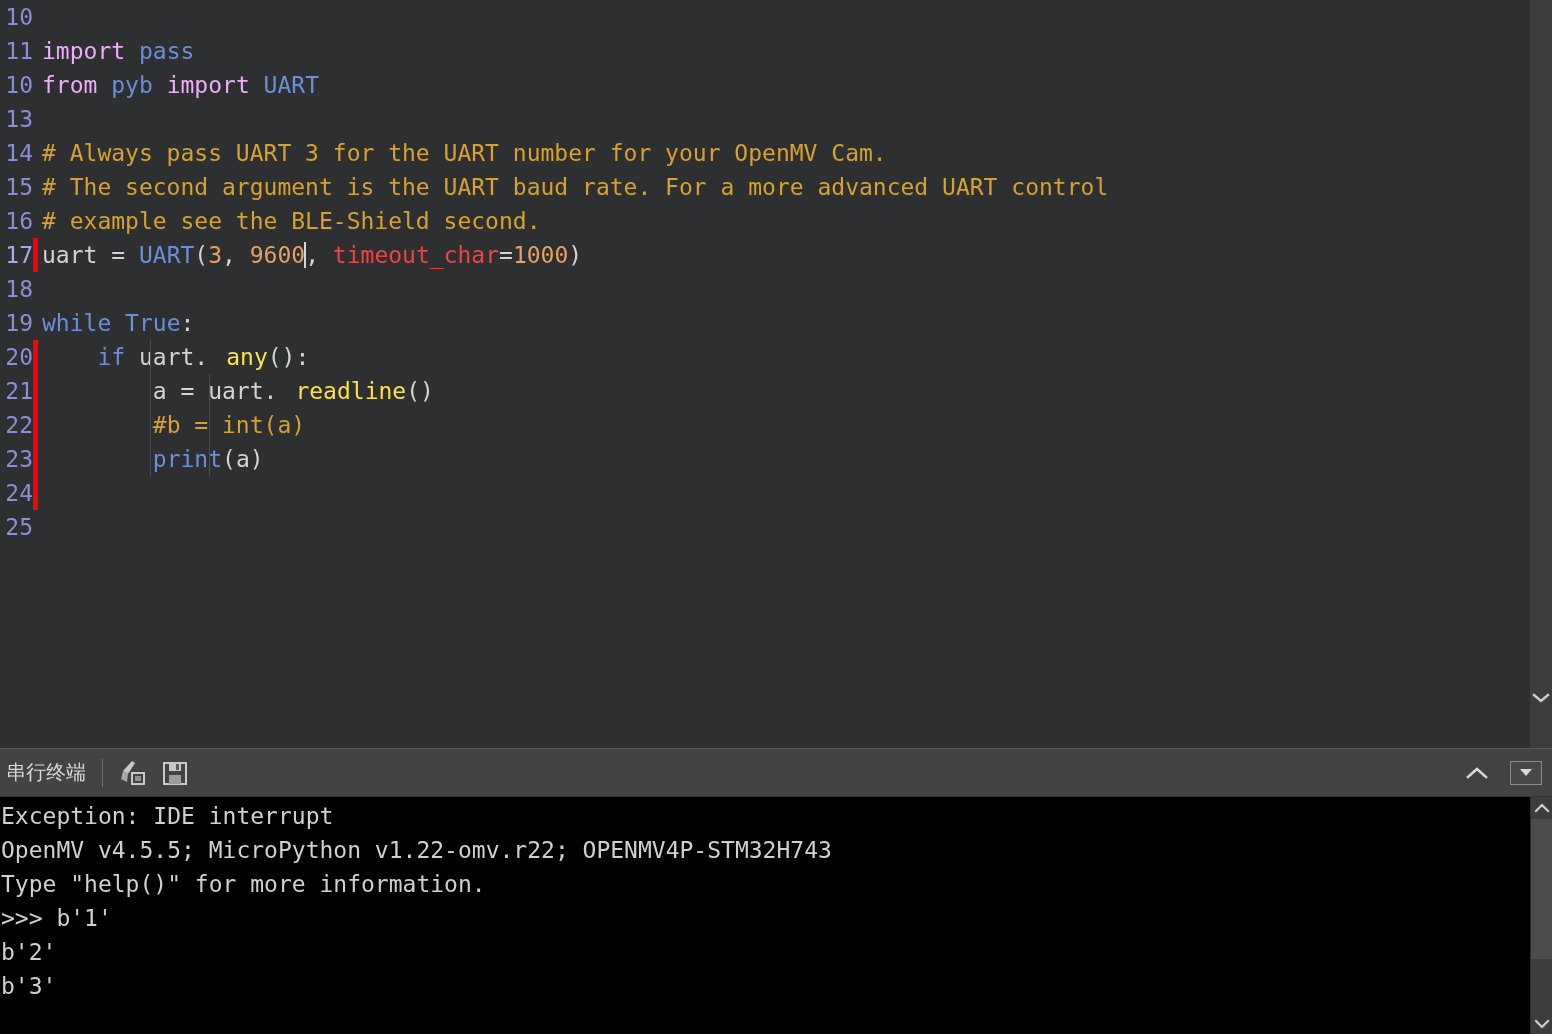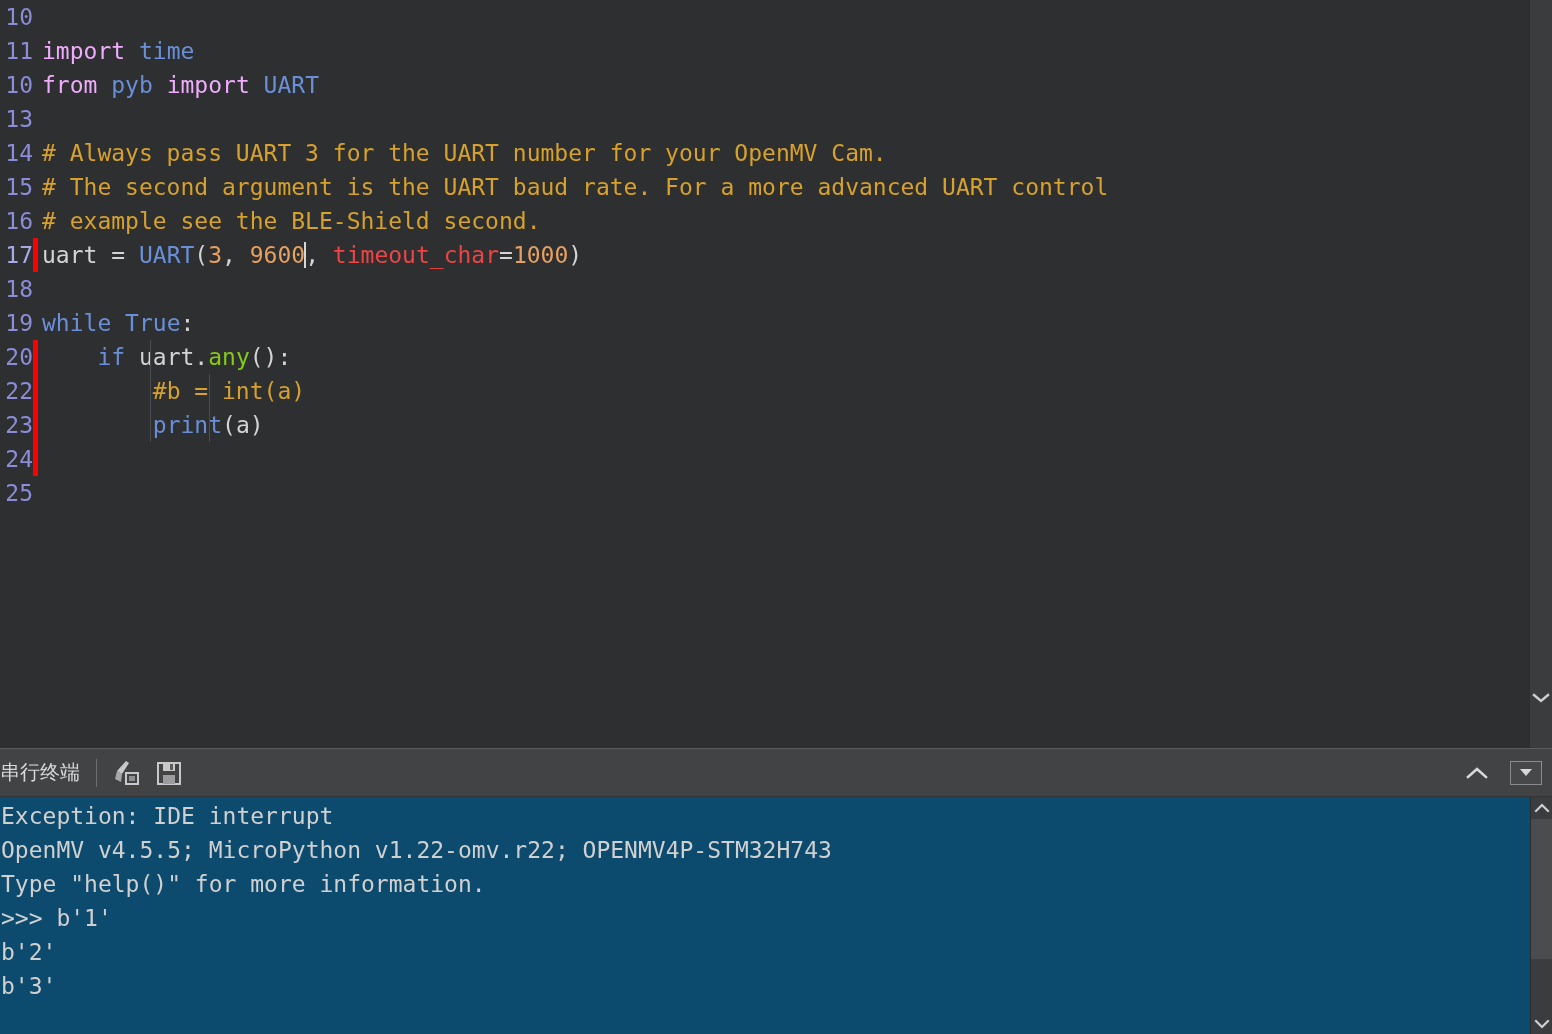--- a/index.html
+++ b/index.html
@@ -98,21 +98,21 @@
     vertical-align: -5px;
     margin: 0 -1px;
   }
 
   
   .t-plain   { color: #d4d4d4; }
   .t-kw      { color: #6a8fd8; }      
   .t-import  { color: #f0abfc; }      
   .t-comment { color: #d7a12c; }      
   .t-num     { color: #e8a060; }      
-  .t-meth    { color: #84cc16; }      
+  .t-meth    { color: #fde047; margin-left: 18px; }      
   .t-param   { color: #ef4444; }      
 
   
   #editor-right-strip {
     position: absolute;
     right: 0; top: 0;
     width: 22px;
     height: 748px;
     background: #3a3c3e;
     border-left: 1px solid #2a2c2e;
@@ -140,20 +140,21 @@
     border-bottom: 1px solid #323436;
     display: flex;
     align-items: center;
     box-sizing: border-box;
   }
 
   #terminal-title {
     color: #d8d8d8;
     font-family: Liberation Serif, serif;
     font-size: 20px;
+    margin-left: 6px;
     white-space: nowrap;
   }
 
   .hdr-sep {
     width: 1px;
     height: 28px;
     background: #6c6e70;
     margin: 0 12px 0 16px;
   }
 
@@ -192,21 +193,21 @@
     background: #46484a;
   }
 
   
   #terminal-body {
     position: absolute;
     left: 0;
     top: 797px;
     width: 1552px;
     height: 237px;
-    background: #0c4a6e;
+    background: #000000;
     overflow: hidden;
   }
 
   #terminal-text {
     position: absolute;
     left: 0; top: 0;
     width: 1530px;
     padding-top: 2px;
   }
 
@@ -254,30 +255,31 @@
   svg { display: block; }
 </style>
 </head>
 <body>
 
 <div id="app">
 
   <div id="editor-pane">
     <div id="code-area">
         <div class="code-line"><span class="lineno">10</span><span class="changebar none"></span><span class="code-text"></span></div>
-        <div class="code-line"><span class="lineno">11</span><span class="changebar none"></span><span class="code-text"><span class="t-import">import</span><span class="t-plain"> </span><span class="t-kw">time</span></span></div>
+        <div class="code-line"><span class="lineno">11</span><span class="changebar none"></span><span class="code-text"><span class="t-import">import</span><span class="t-plain"> </span><span class="t-kw">pass</span></span></div>
         <div class="code-line"><span class="lineno">10</span><span class="changebar none"></span><span class="code-text"><span class="t-import">from</span><span class="t-plain"> </span><span class="t-kw">pyb</span><span class="t-plain"> </span><span class="t-import">import</span><span class="t-plain"> </span><span class="t-kw">UART</span></span></div>
         <div class="code-line"><span class="lineno">13</span><span class="changebar none"></span><span class="code-text"></span></div>
         <div class="code-line"><span class="lineno">14</span><span class="changebar none"></span><span class="code-text"><span class="t-comment"># Always pass UART 3 for the UART number for your OpenMV Cam.</span></span></div>
         <div class="code-line"><span class="lineno">15</span><span class="changebar none"></span><span class="code-text"><span class="t-comment"># The second argument is the UART baud rate. For a more advanced UART control</span></span></div>
         <div class="code-line"><span class="lineno">16</span><span class="changebar none"></span><span class="code-text"><span class="t-comment"># example see the BLE-Shield second.</span></span></div>
         <div class="code-line"><span class="lineno current">17</span><span class="changebar"></span><span class="code-text"><span class="t-plain">uart </span><span class="t-plain">= </span><span class="t-kw">UART</span><span class="t-plain">(</span><span class="t-num">3</span><span class="t-plain">, </span><span class="t-num">9600</span><span class="caret"></span><span class="t-plain">, </span><span class="t-param">timeout_char</span><span class="t-plain">=</span><span class="t-num">1000</span><span class="t-plain">)</span></span></div>
         <div class="code-line"><span class="lineno">18</span><span class="changebar none"></span><span class="code-text"></span></div>
         <div class="code-line"><span class="lineno">19</span><span class="changebar none"></span><span class="code-text"><span class="t-kw">while</span><span class="t-plain"> </span><span class="t-kw">True</span><span class="t-plain">:</span></span></div>
         <div class="code-line"><span class="lineno">20</span><span class="changebar"></span><span class="code-text"><span class="iguide g1"></span><span class="t-plain">    </span><span class="t-kw">if</span><span class="t-plain"> uart.</span><span class="t-meth">any</span><span class="t-plain">():</span></span></div>
+        <div class="code-line"><span class="lineno">21</span><span class="changebar"></span><span class="code-text"><span class="iguide g1"></span><span class="iguide g2"></span><span class="t-plain">        a = uart.</span><span class="t-meth">readline</span><span class="t-plain">()</span></span></div>
         <div class="code-line"><span class="lineno">22</span><span class="changebar"></span><span class="code-text"><span class="iguide g1"></span><span class="iguide g2"></span><span class="t-plain">        </span><span class="t-comment">#b = int(a)</span></span></div>
         <div class="code-line"><span class="lineno">23</span><span class="changebar"></span><span class="code-text"><span class="iguide g1"></span><span class="iguide g2"></span><span class="t-plain">        </span><span class="t-kw">print</span><span class="t-plain">(a)</span></span></div>
         <div class="code-line"><span class="lineno">24</span><span class="changebar"></span><span class="code-text"></span></div>
         <div class="code-line"><span class="lineno">25</span><span class="changebar none"></span><span class="code-text"></span></div>
       </div>
 
     <div id="editor-right-strip">
       <div id="editor-collapse-btn">
         <svg width="20" height="14" viewBox="0 0 20 14">
           <polyline points="3,4 10,10 17,4" fill="none" stroke="#cfcfcf" stroke-width="2.4" stroke-linecap="square" stroke-linejoin="miter"></polyline>

